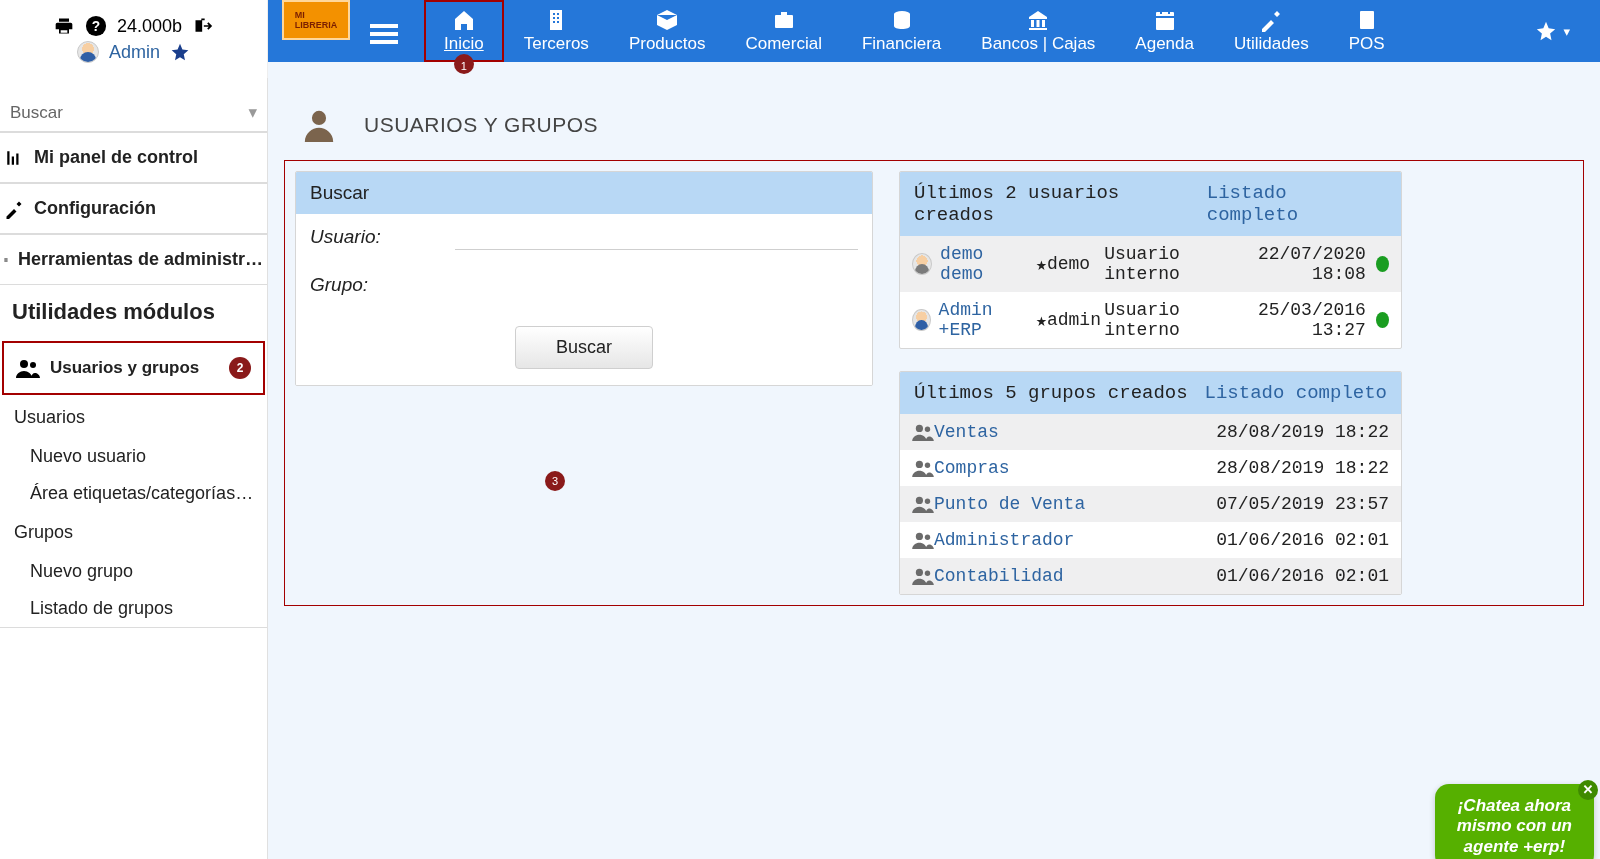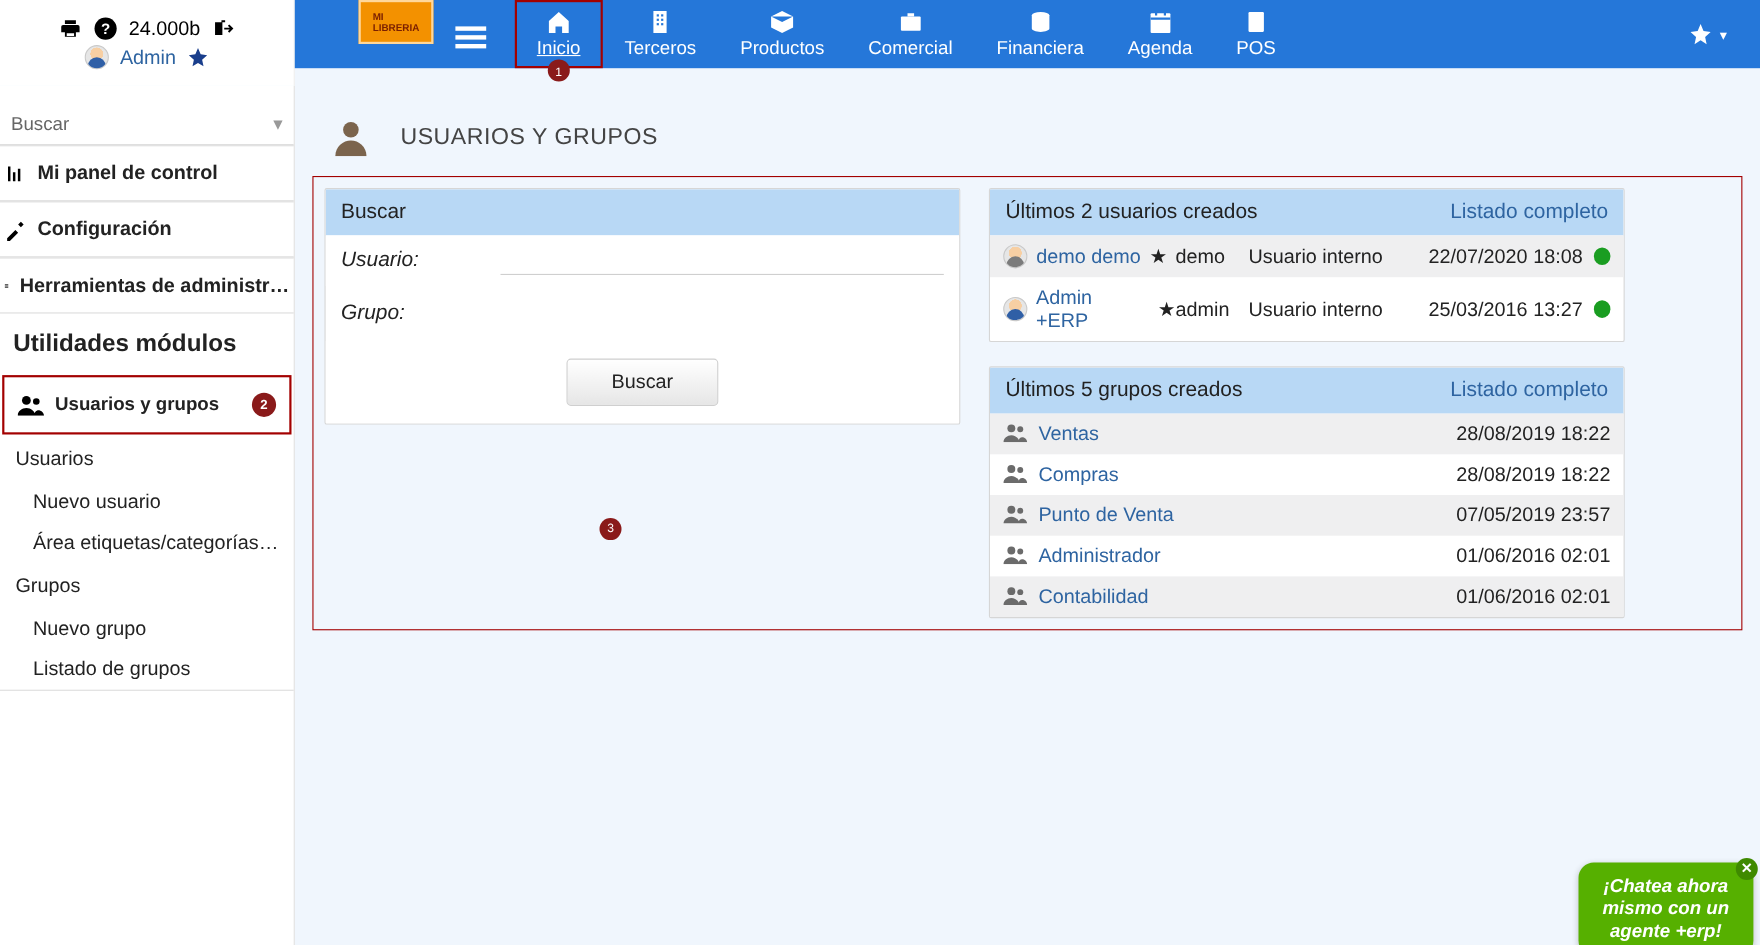--- a/index.html
+++ b/index.html
@@ -43,38 +43,38 @@
   .side-sub-head{padding:10px 14px;font-size:18px;}
   .side-sub{padding:8px 12px 8px 30px;font-size:18px;white-space:nowrap;overflow:hidden;text-overflow:ellipsis;}
   
   .main{flex:1;padding:10px 16px 20px 16px;position:relative;}
   .page-title{display:flex;align-items:center;gap:28px;padding:20px 18px 18px 18px;font-size:21px;color:#444;letter-spacing:.5px;}
   .dash{display:flex;gap:26px;border:1px solid #a30000;padding:10px;position:relative;min-height:390px;}
   .dash .badge-center{position:absolute;left:260px;top:310px;width:20px;height:20px;background:var(--red);border-radius:50%;color:#fff;font-size:11px;display:flex;align-items:center;justify-content:center;}
   .col{display:flex;flex-direction:column;gap:22px;}
   .card{background:#fff;border:1px solid #d6d6d6;border-radius:2px;overflow:hidden;}
   .card.left{width:578px;}
-  .card.right{width:578px;}
+  .card.right{width:503px;font-family:Liberation Mono, monospace;}
   .card-head{background:var(--headband);font-size:19px;padding:10px 14px;display:flex;align-items:center;justify-content:space-between;}
   .card-head a{color:var(--link);text-decoration:none;}
   .frm-row{display:flex;align-items:center;padding:10px 14px;}
   .frm-row:nth-child(odd){background:var(--odd);}
   .frm-row label{width:145px;font-size:19px;font-style:italic;}
   .frm-row .inp{flex:1;border:none;border-bottom:1px solid #cfcfcf;height:26px;background:transparent;}
   .btn-row{padding:16px;text-align:center;}
   .btn{display:inline-block;padding:10px 40px;background:linear-gradient(#fff,#e6e6e6);border:1px solid #cfcfcf;border-radius:4px;font-size:18px;}
   .tbl-row{display:flex;align-items:center;padding:8px 12px;font-size:18px;}
   .tbl-row:nth-child(odd){background:var(--odd);}
   .lnk{color:var(--link);text-decoration:none;}
   .u-name{width:165px;display:inline-flex;align-items:center;gap:8px;}
   .u-login{width:70px;}
   .u-type{width:150px;}
   .u-date{width:170px;text-align:right;margin-left:auto;}
   .dot{width:16px;height:16px;background:#1a9d21;border-radius:50%;margin-left:10px;}
-  .g-name{display:inline-flex;align-items:flex-start;gap:10px;}
+  .g-name{display:inline-flex;align-items:center;}
   .g-date{margin-left:auto;}
   
   .chat-bubble{position:absolute;right:6px;bottom:6px;background:#56b000;color:#fff;font-style:italic;font-weight:700;border-radius:14px;padding:12px 22px;text-align:center;line-height:1.2;box-shadow:0 2px 6px rgba(0,0,0,.2);}
   .chat-bubble .close{position:absolute;top:-4px;right:-4px;width:20px;height:20px;background:#3f8a00;border-radius:50%;font-style:normal;font-size:13px;display:flex;align-items:center;justify-content:center;}
   svg{display:block;}
   .avatar-mini{width:22px;height:22px;border-radius:50%;background:#e6e6e6 radial-gradient(circle at 50% 35%,#f7cfa3 35%,transparent 36%);position:relative;overflow:hidden;border:1px solid #c9c9c9;}
   .avatar-mini::after{content:"";position:absolute;bottom:-6px;left:2px;right:2px;height:16px;background:#2f5fa6;border-radius:50% 50% 0 0;}
   .avatar-mini.gray::after{background:#7b7b7b;}
 </style>
 </head>
@@ -105,21 +105,21 @@
       <span class="avatar-mini"></span>
       <a class="lnk">Admin</a>
       <span class="ico">
           <svg width="20" height="20" viewBox="0 0 24 24" fill="#1a3e8c">
             <path d="M12 2l2.9 6.9L22 10l-5.5 4.8L18 22l-6-3.8L6 22l1.5-7.2L2 10l7.1-1.1z"></path>
           </svg>
         </span>
     </div>
   </div>
 
-  <div class="topbar" style="flex:1;padding-left:44px;">
+  <div class="topbar" style="flex:1;">
     <div class="logo">MI<br>LIBRERIA</div>
     <div class="ico">
         <div class="burger">
           <span></span>
           <span></span>
           <span></span>
         </div>
       </div>
     <div class="menu" id="topnav">
         <div class="item active">
@@ -167,25 +167,41 @@
             <svg width="26" height="24" viewBox="0 0 24 24" fill="#fff" stroke="#fff" stroke-width="0">
               <ellipse cx="12" cy="6" rx="8" ry="3"></ellipse>
               <path d="M4 6v4c0 1.7 3.6 3 8 3s8-1.3 8-3V6M4 10v4c0 1.7 3.6 3 8 3s8-1.3 8-3v-4M4 14v4c0 1.7 3.6 3 8 3s8-1.3 8-3v-4"></path>
             </svg>
           </span>
           <span>Financiera</span>
         </div>
         <div class="item">
           <span class="icn">
             <svg width="26" height="24" viewBox="0 0 24 24" fill="#fff" stroke="#fff" stroke-width="0">
+              <path d="M3 9l9-6 9 6v2H3zM5 12h3v7H5zM10.5 12h3v7h-3zM16 12h3v7h-3zM3 20h18v2H3z"></path>
+            </svg>
+          </span>
+          <span>Bancos | Cajas</span>
+        </div>
+        <div class="item">
+          <span class="icn">
+            <svg width="26" height="24" viewBox="0 0 24 24" fill="#fff" stroke="#fff" stroke-width="0">
               <rect x="3" y="4" width="18" height="18" rx="1"></rect>
               <path d="M3 9h18M8 2v4M16 2v4" stroke="#2577d9" stroke-width="2"></path>
             </svg>
           </span>
           <span>Agenda</span>
+        </div>
+        <div class="item">
+          <span class="icn">
+            <svg width="26" height="24" viewBox="0 0 24 24" fill="#fff" stroke="#fff" stroke-width="0">
+              <path d="M21 6l-3 3-3-3 3-3zM3 21l9-9 3 3-9 9H3z"></path>
+            </svg>
+          </span>
+          <span>Utilidades</span>
         </div>
         <div class="item">
           <span class="icn">
             <svg width="26" height="24" viewBox="0 0 24 24" fill="#fff" stroke="#fff" stroke-width="0">
               <rect x="5" y="3" width="14" height="18" rx="1"></rect>
             </svg>
           </span>
           <span>POS</span>
         </div>
       </div>

